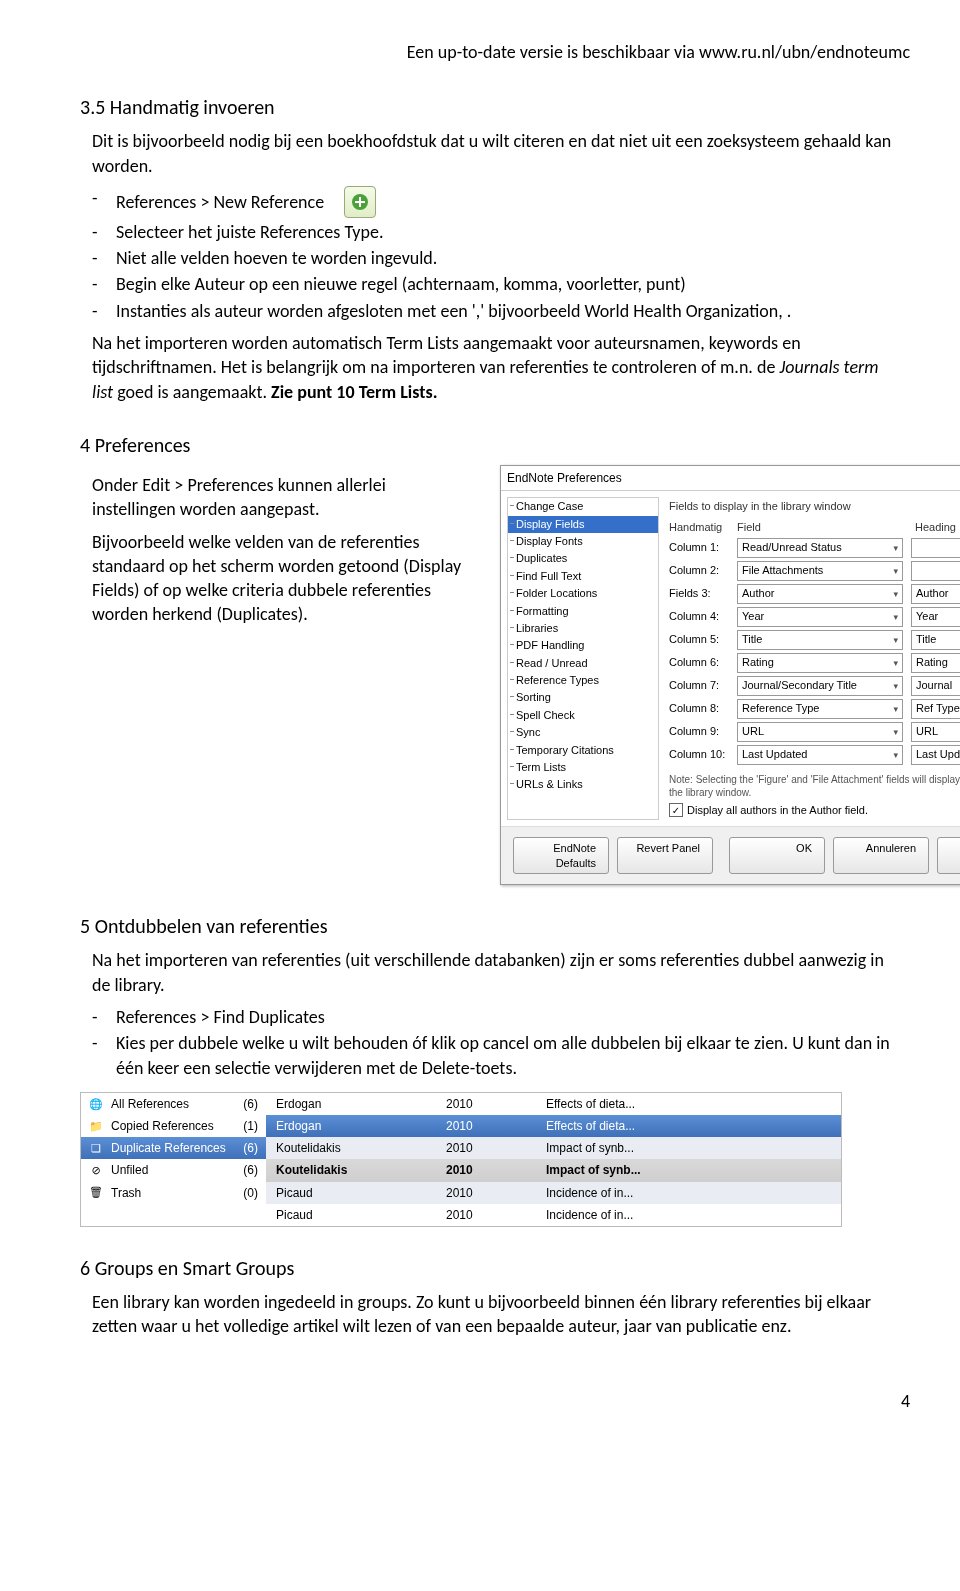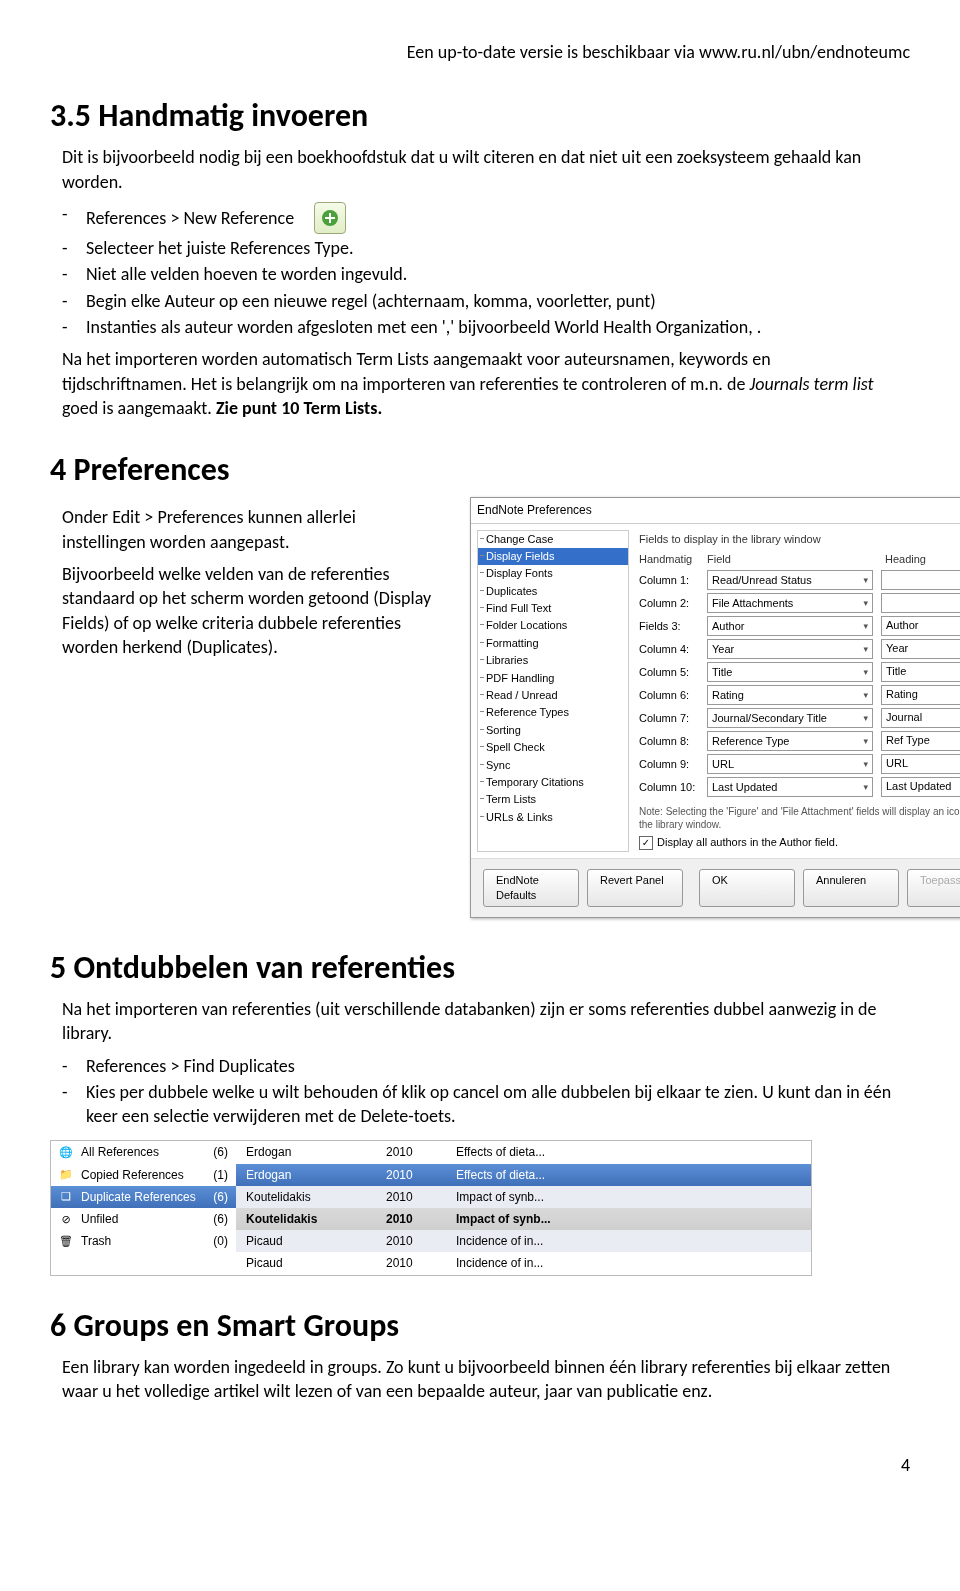--- a/index.html
+++ b/index.html
@@ -1,18 +1,18 @@
 <!DOCTYPE html>
 <html><head>
 <meta charset="utf-8">
 <style>
 html,body{margin:0;padding:0;background:#fff;font-family:Calibri,Arial,sans-serif;color:#000}
-.page{width:960px;margin:0 auto;padding:40px 50px 20px 50px;box-sizing:border-box;font-size:18px;line-height:1.35}
+.page{width:960px;margin:0 auto;padding:40px 50px 20px 80px;box-sizing:border-box;font-size:18px;line-height:1.35}
 .header-note{text-align:right;font-size:18px;margin-bottom:30px}
-h2{font-size:32px;font-weight:700;margin:18px 0 6px 0}
+h2{font-size:20px;font-weight:400;margin:18px 0 6px 0}
 h2.tight{margin-top:28px}
 p{margin:8px 12px}
 ul.dash{list-style:none;padding:0;margin:8px 0}
 ul.dash>li{padding-left:36px;position:relative;margin:2px 0}
 ul.dash>li::before{content:"-";position:absolute;left:12px}
 .bold{font-weight:700}
 .italic{font-style:italic}
 .new-ref-row{display:flex;align-items:center;gap:10px}
 .plus-icon{width:30px;height:30px;border:1px solid #9aa87a;border-radius:4px;background:linear-gradient(#f5fbe8,#e1edc6);display:flex;align-items:center;justify-content:center;margin-left:10px}
 .plus-icon svg{width:20px;height:20px}
@@ -34,31 +34,31 @@
 .prefs-row .sel-box::after{content:"▾";font-size:9px;color:#555}
 .prefs-row .txt-box{width:90px;border:1px solid #999;background:#fff;padding:1px 4px;height:16px}
 .prefs-header-row{display:flex;gap:8px;font-size:11px;color:#333;margin-bottom:3px}
 .prefs-header-row .lbl{width:60px}
 .prefs-header-row .f{flex:1}
 .prefs-header-row .h{width:96px}
 .note{font-size:10px;color:#555;margin-top:8px;line-height:1.3}
 .cb-row{display:flex;align-items:center;gap:4px;font-size:11px;margin-top:4px}
 .cb{width:12px;height:12px;border:1px solid #666;background:#fff;display:flex;align-items:center;justify-content:center;font-size:10px}
 .prefs-buttons{display:flex;gap:8px;padding:10px 12px;background:#f0f0f0;border-top:1px solid #ddd;font-size:11px}
-.btn{border:1px solid #999;background:linear-gradient(#fff,#e6e6e6);padding:3px 12px;border-radius:3px;min-width:70px;text-align:left}
+.btn{border:1px solid #999;background:linear-gradient(#fff,#e6e6e6);padding:3px 12px;border-radius:3px;min-width:70px;text-align:right}
 .btn.disabled{color:#aaa}
 .prefs-buttons .spacer{flex:1}
 .dup-table{display:flex;font-family:"Segoe UI",Tahoma,sans-serif;font-size:12px;margin-top:12px;border:1px solid #bbb;width:760px}
 .dup-nav{width:185px;background:#fff}
 .dup-nav .row{display:flex;align-items:center;padding:3px 8px;gap:8px;border-bottom:0}
 .dup-nav .row.sel{background:linear-gradient(#5b8fd6,#3f70b9);color:#fff}
 .dup-nav .ico{width:14px;height:14px;display:flex;align-items:center;justify-content:center;font-size:11px}
 .dup-nav .row .cnt{margin-left:auto;color:inherit}
 .dup-data{flex:1}
-.dup-data .r{display:flex;padding:3px 10px;}
+.dup-data .r{display:flex;padding:3px 10px;gap:30px}
 .dup-data .r.even{background:#e9edf3}
 .dup-data .r.sel{background:linear-gradient(#5b8fd6,#3f70b9);color:#fff}
 .dup-data .r.selgray{background:linear-gradient(#d9d9d9,#cfcfcf);font-weight:700}
 .dup-data .c1{width:140px}
 .dup-data .c2{width:70px}
 .dup-data .c3{flex:1}
 .page-num{text-align:right;font-size:18px;margin-top:50px}
 </style>
 </head>
 <body>

